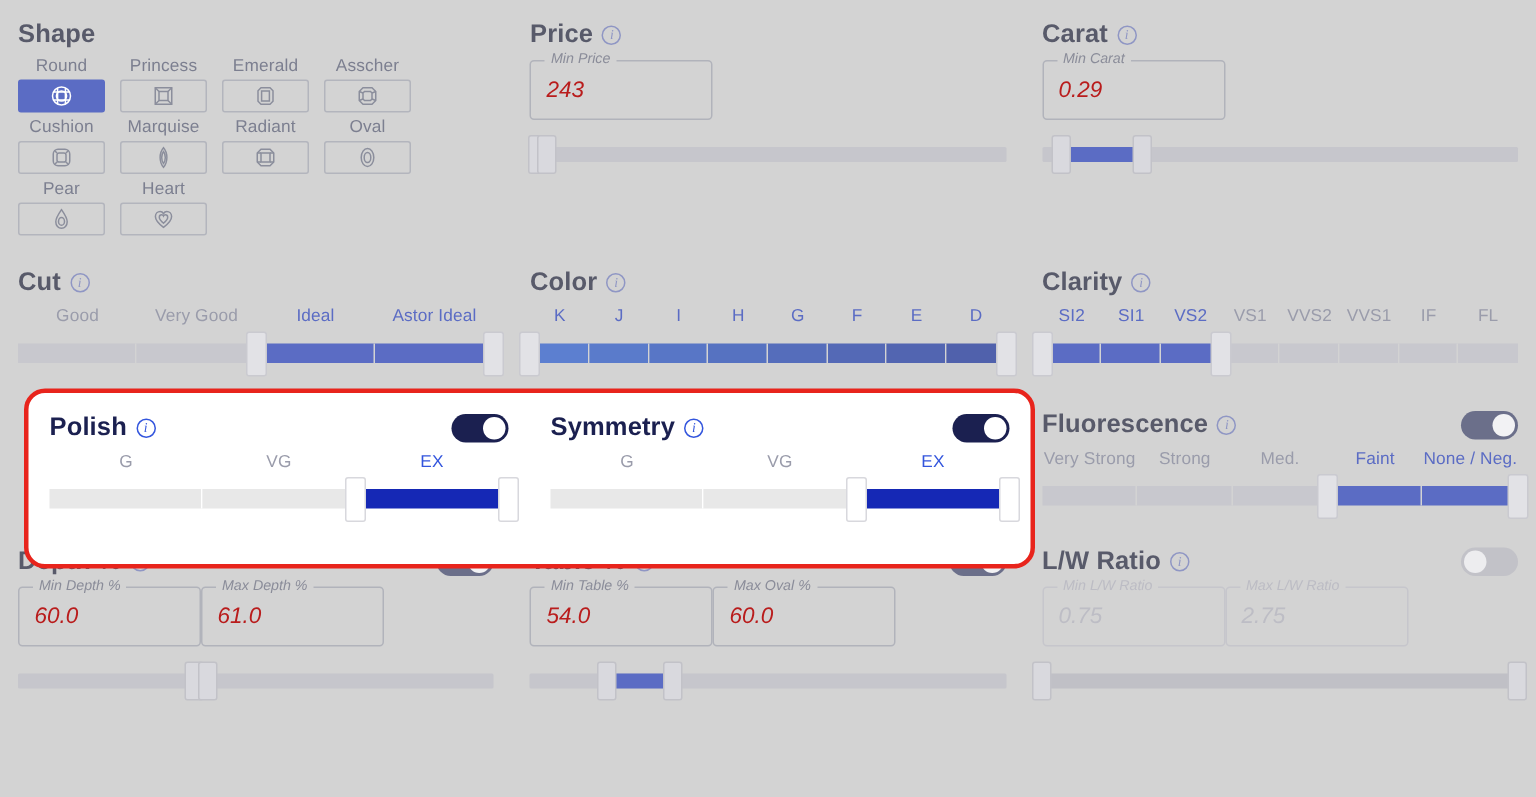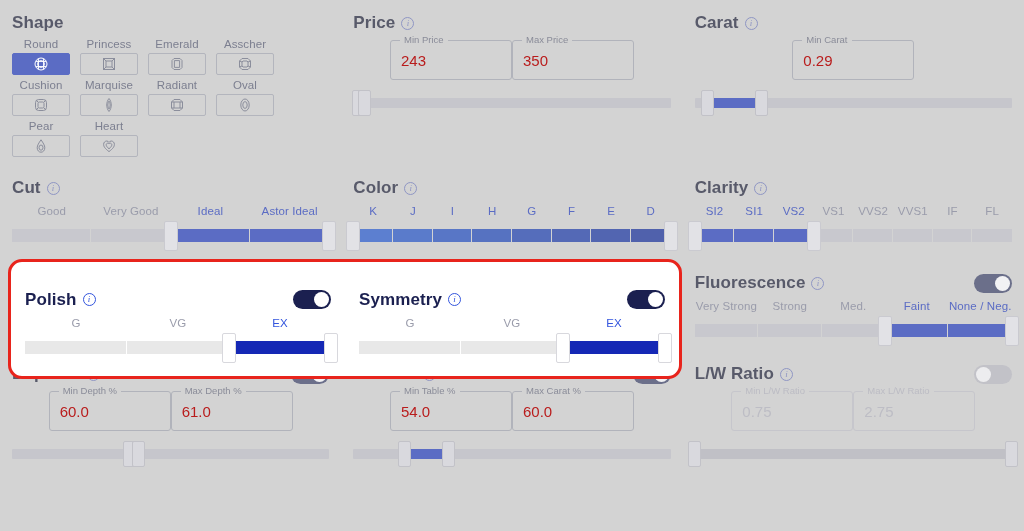--- a/index.html
+++ b/index.html
@@ -55,21 +55,21 @@
   .shape-btn {
     height: 22px; border: 1px solid #b3b5bd; border-radius: 2px;
     background: transparent; display: flex; align-items: center; justify-content: center;
   }
   .shape-btn.sel { background: #5b6cc4; border-color: #5b6cc4; }
   .shape-btn svg { display: block; }
   .shape-btn .stroke { stroke: #8b8e9c; fill: none; stroke-width: 1; }
   .shape-btn.sel .stroke { stroke: #ffffff; }
 
   
-  .minmax { display: flex; justify-content: center; margin-top: 6px; }
+  .minmax { display: flex; justify-content: flex-start; margin-top: 6px; font-style: italic; }
   .field {
     width: 122px; height: 40px; position: relative;
     border: 1px solid #b1b3bb; border-radius: 3px;
   }
   .field .legend {
     position: absolute; top: -7px; left: 9px; padding: 0 4px;
     background: #d3d3d3; font-size: 9.5px; color: #8a8c99; white-space: nowrap;
   }
   .field .value {
     position: absolute; left: 10px; top: 50%; transform: translateY(-50%);
@@ -112,23 +112,23 @@
     background: #e2e2e6; border: 1px solid #cacad0; border-radius: 2px;
   }
 
   
   .grad-seg-row { position: absolute; top: 9px; left: 0; right: 0; height: 13px; display: flex; }
   .grad-seg { height: 13px; border-right: 1px solid #d3d3d3; }
   .grad-seg:last-child { border-right: none; }
 
   
   .hl {
-    position: absolute; left: 8px; top: 259px; width: 674px; height: 120px;
+    position: absolute; left: 16px; top: 259px; width: 674px; height: 120px;
     background: #ffffff; border: 3px solid #e8241c; border-radius: 14px;
-    display: flex; z-index: 5; align-items: center;
+    display: flex; z-index: 5;
   }
   .hl .hcol { width: 337px; padding: 12px 14px 0 14px; }
   .hl .sec-title { color: #1b2050; }
   .hl .info-icon { border-color: #3355dd; color: #3355dd; }
   .hl .cat-seg { background: #e8e8e8; border-right-color: #ffffff; }
   .hl .cat-seg.on { background: #1528b5; }
   .hl .cat-handle { background: #ffffff; border-color: #d8d8dd; }
   .hl .cat-label { color: #9a9cab; }
 </style>
 </head>
@@ -264,24 +264,20 @@
     <div class="col">
       <div class="sec-head">
         <span class="sec-title">Price</span>
         <span class="info-icon">i</span>
       </div>
       <div class="minmax">
         <div class="field">
           <span class="legend">Min Price</span>
           <span class="value">243</span>
         </div>
-        <div class="field">
-          <span class="legend">Max Price</span>
-          <span class="value">350</span>
-        </div>
       </div>
       <div class="track-wrap" id="price-slider">
           <div class="track"></div>
           <div class="fill" style="left: 1.5%; width: 2%;"></div>
           <div class="handle" style="left: calc(1.5% - 6.5px);"></div>
           <div class="handle" style="left: calc(3.5% - 6.5px);"></div>
         </div>
     </div>
 
     <div class="col">
@@ -463,21 +459,21 @@
         <div class="toggle on">
           <span class="knob"></span>
         </div>
       </div>
       <div class="minmax">
         <div class="field">
           <span class="legend">Min Table %</span>
           <span class="value">54.0</span>
         </div>
         <div class="field">
-          <span class="legend">Max Carat %</span>
+          <span class="legend">Max Oval %</span>
           <span class="value">60.0</span>
         </div>
       </div>
       <div class="track-wrap" id="table-slider">
           <div class="track"></div>
           <div class="fill" style="left: 16%; width: 14%;"></div>
           <div class="handle" style="left: calc(16% - 6.5px);"></div>
           <div class="handle" style="left: calc(30% - 6.5px);"></div>
         </div>
     </div>

